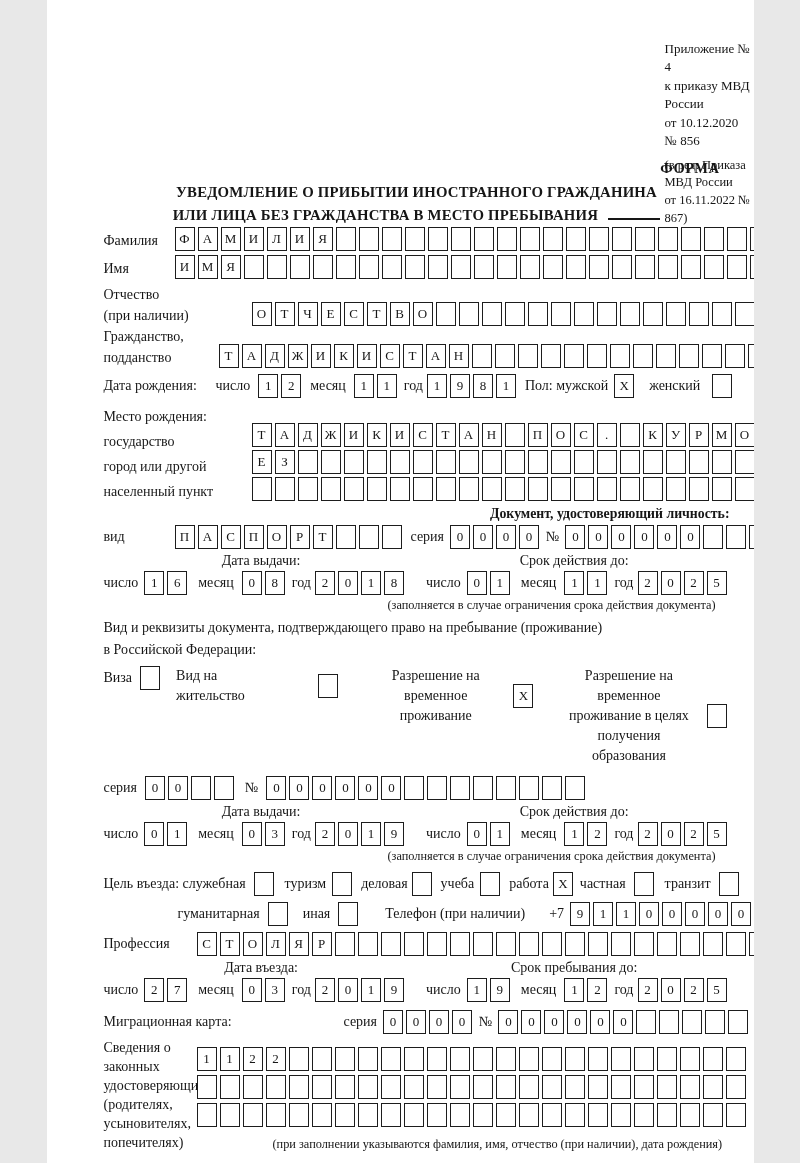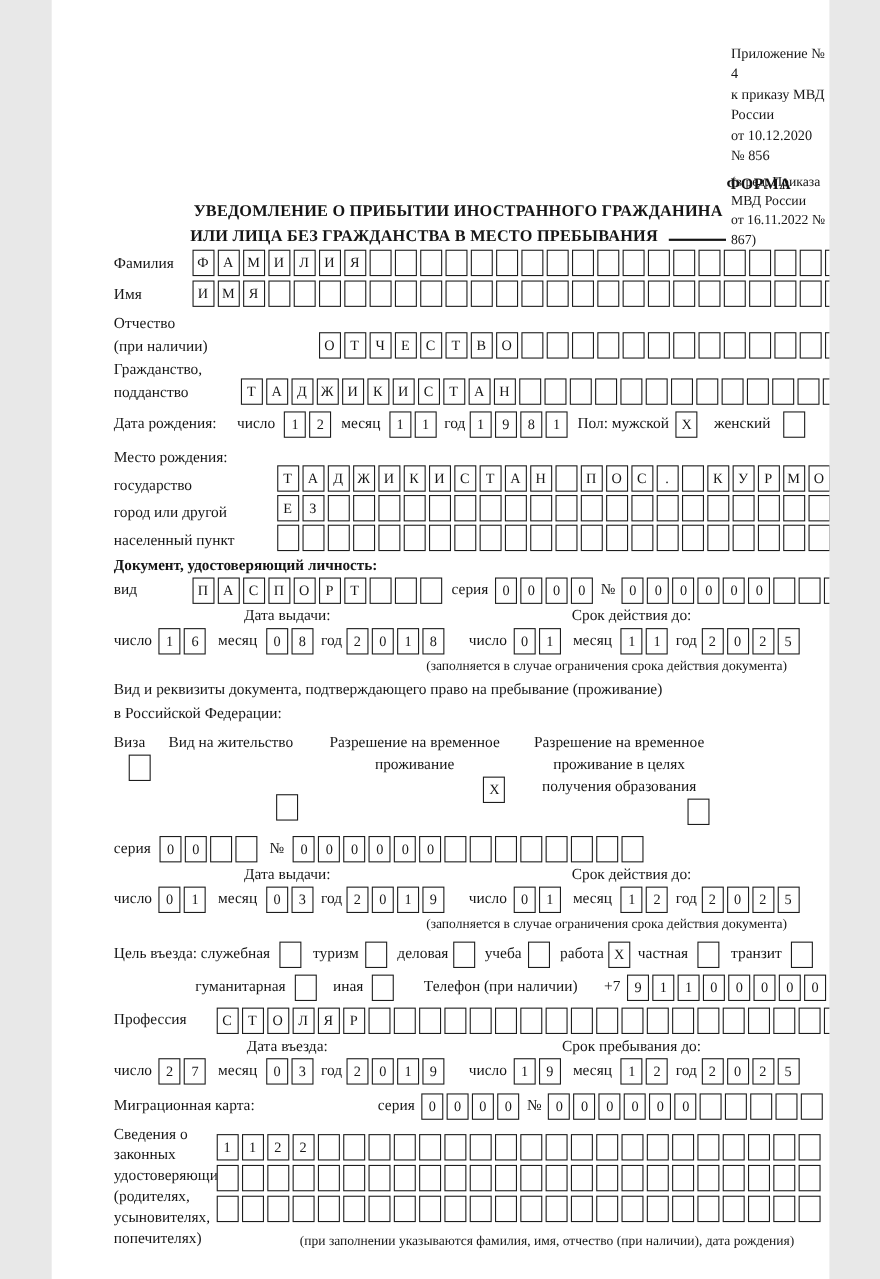--- a/index.html
+++ b/index.html
@@ -28,21 +28,21 @@
   .w{font-size:14px;line-height:24px;flex:0 0 auto;}
   .dhead{display:flex;font-size:14px;margin-bottom:2px;}
   .dh-left{width:350px;text-align:center;}
   .dh-right{width:345px;text-align:center;}
   .dvals{display:flex;}
   .dg-left{width:350px;display:flex;}
   .dg-right{display:flex;}
   .note{text-align:right;font-size:12.3px;margin-top:3px;padding-right:14px;}
   .ptext{font-size:14px;line-height:1.6;}
   .cbrow{display:flex;align-items:flex-start;margin:4px 0 10px 0;}
-  .cbitem{display:flex;align-items:flex-end;margin-right:13px;flex-direction:column;}
+  .cbitem{display:flex;align-items:center;margin-right:13px;}
   .cbitem .cbl{font-size:14px;line-height:20px;margin-right:8px;}
   .cbitem .cbl.center{text-align:center;}
   .inrow{display:flex;align-items:flex-start;margin-bottom:6px;}
   .gap4{width:4px;flex:0 0 auto;}
   .gap6{width:6px;flex:0 0 auto;}
   .gap8{width:8px;flex:0 0 auto;}
   .gap12{width:12px;flex:0 0 auto;}
   .footnote{font-size:12.3px;margin-top:7px;margin-left:76px;}
 </style>
 </head>
@@ -126,21 +126,21 @@
         <span class="cell"></span>
         <span class="cell"></span>
         <span class="cell"></span>
         <span class="cell"></span>
         <span class="cell"></span>
         <span class="cell"></span>
         <span class="cell"></span>
       </span>
   </div>
 
-  <div class="row" style="margin-bottom:0;gap:38px;">
+  <div class="row" style="margin-bottom:0;">
     <span class="lbl" style="width:148px;">
       <span>Отчество</span>
       <span class="l2">(при наличии)</span>
     </span>
     <span class="cells">
         <span class="cell">О</span>
         <span class="cell">Т</span>
         <span class="cell">Ч</span>
         <span class="cell">Е</span>
         <span class="cell">С</span>
@@ -320,21 +320,21 @@
           <span class="cell"></span>
           <span class="cell"></span>
           <span class="cell"></span>
           <span class="cell"></span>
           <span class="cell"></span>
           <span class="cell"></span>
         </span>
     </span>
   </div>
 
-  <div style="text-align:left;font-weight:bold;font-size:13.8px;margin-bottom:3px;">Документ, удостоверяющий личность:</div>
+  <div style="text-align:right;font-weight:bold;font-size:13.8px;margin-bottom:3px;">Документ, удостоверяющий личность:</div>
 
   <div class="row" style="margin-bottom:4px;">
     <span class="w" style="width:71px;">вид</span>
     <span class="cells">
         <span class="cell">П</span>
         <span class="cell">А</span>
         <span class="cell">С</span>
         <span class="cell">П</span>
         <span class="cell">О</span>
         <span class="cell">Р</span>

